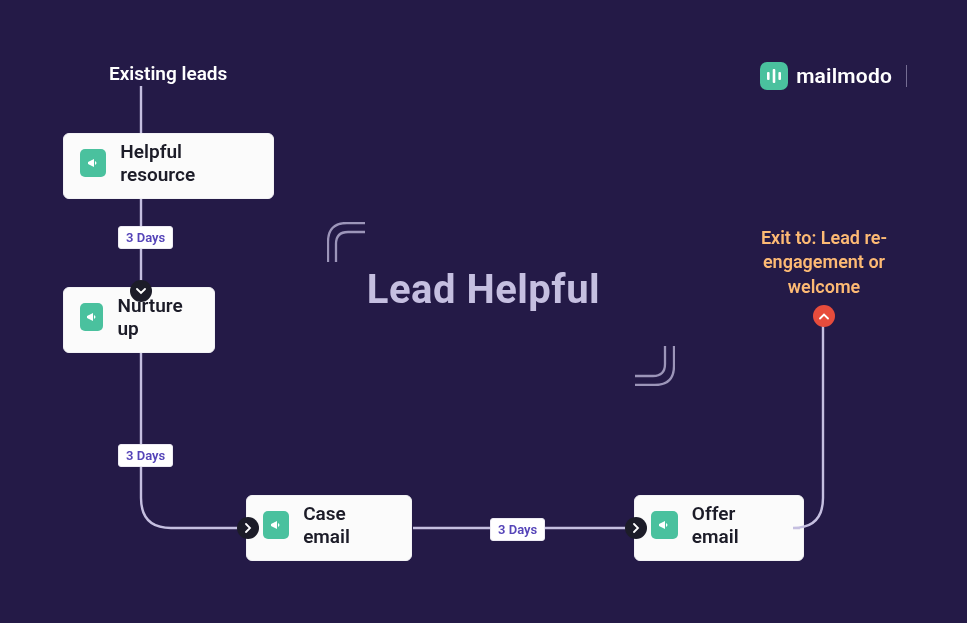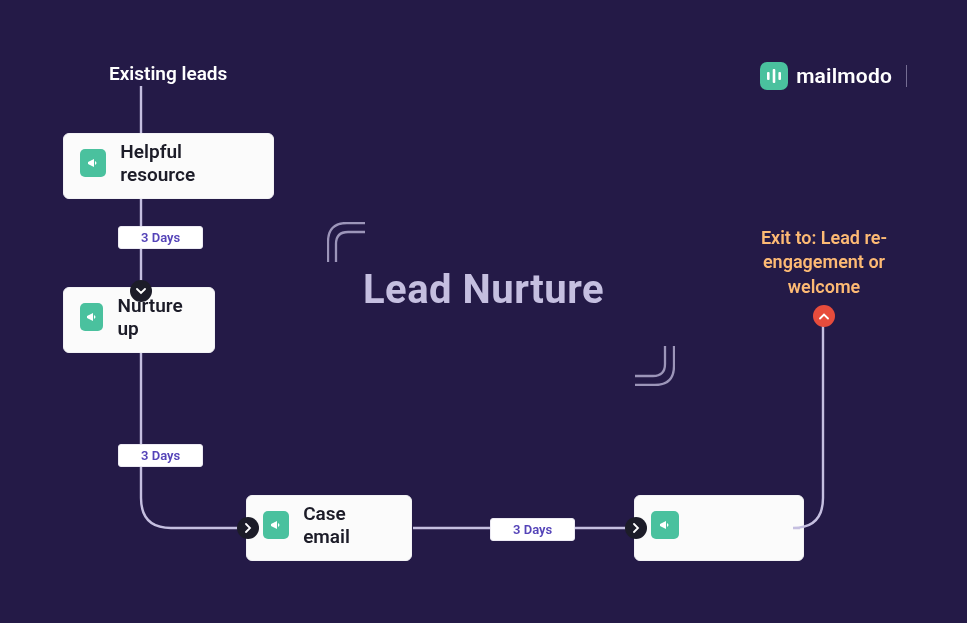--- a/index.html
+++ b/index.html
@@ -106,21 +106,21 @@
     justify-content: center;
   }
   .delay-chip {
     position: absolute;
     background: #fff;
     border: 1px solid #eceaf3;
     border-radius: 3px;
     color: #5443b8;
     font-size: 13px;
     font-weight: 600;
-    padding: 3px 22px;
+    padding: 3px 7px;
     z-index: 5;
   }
   .chevron-circle {
     position: absolute;
     width: 22px;
     height: 22px;
     border-radius: 50%;
     display: flex;
     align-items: center;
     justify-content: center;
@@ -157,21 +157,21 @@
     </div>
     <span class="brand-name">mailmodo</span>
   </div>
   <div class="vline"></div>
 </div>
 
 <div class="entry-label">Existing leads</div>
 
 <div class="exit-label">Exit to: Lead re-engagement or welcome</div>
 
-<div class="title">Lead Nurture</div>
+<div class="title">Lead Helpful</div>
 
 <svg class="decor" style="left:327px;top:222px" width="40" height="42">
   <path d="M9 40 L9 22 Q9 10 21 10 L38 10"></path>
   <path d="M1 40 L1 20 Q1 1 20 1 L38 1"></path>
 </svg>
 <svg class="decor" style="left:633px;top:344px" width="42" height="42">
   <path d="M2 32 L20 32 Q32 32 32 20 L32 2"></path>
   <path d="M2 41 L22 41 Q41 41 41 22 L41 2"></path>
 </svg>
 
@@ -239,13 +239,14 @@
   </div>
   <span class="node-text">Case email</span>
 </div>
 
 <div class="node" style="left:634px;top:495px;width:170px">
   <div class="node-icon">
     <svg width="14" height="14" viewBox="0 0 14 14">
         <path d="M2 6 L8 3 L8 11 L2 8 Z M9 5 Q12 7 9 9" fill="#fff"></path>
       </svg>
   </div>
+  <span class="node-text">Offer email</span>
 </div>
 
 </body></html>

